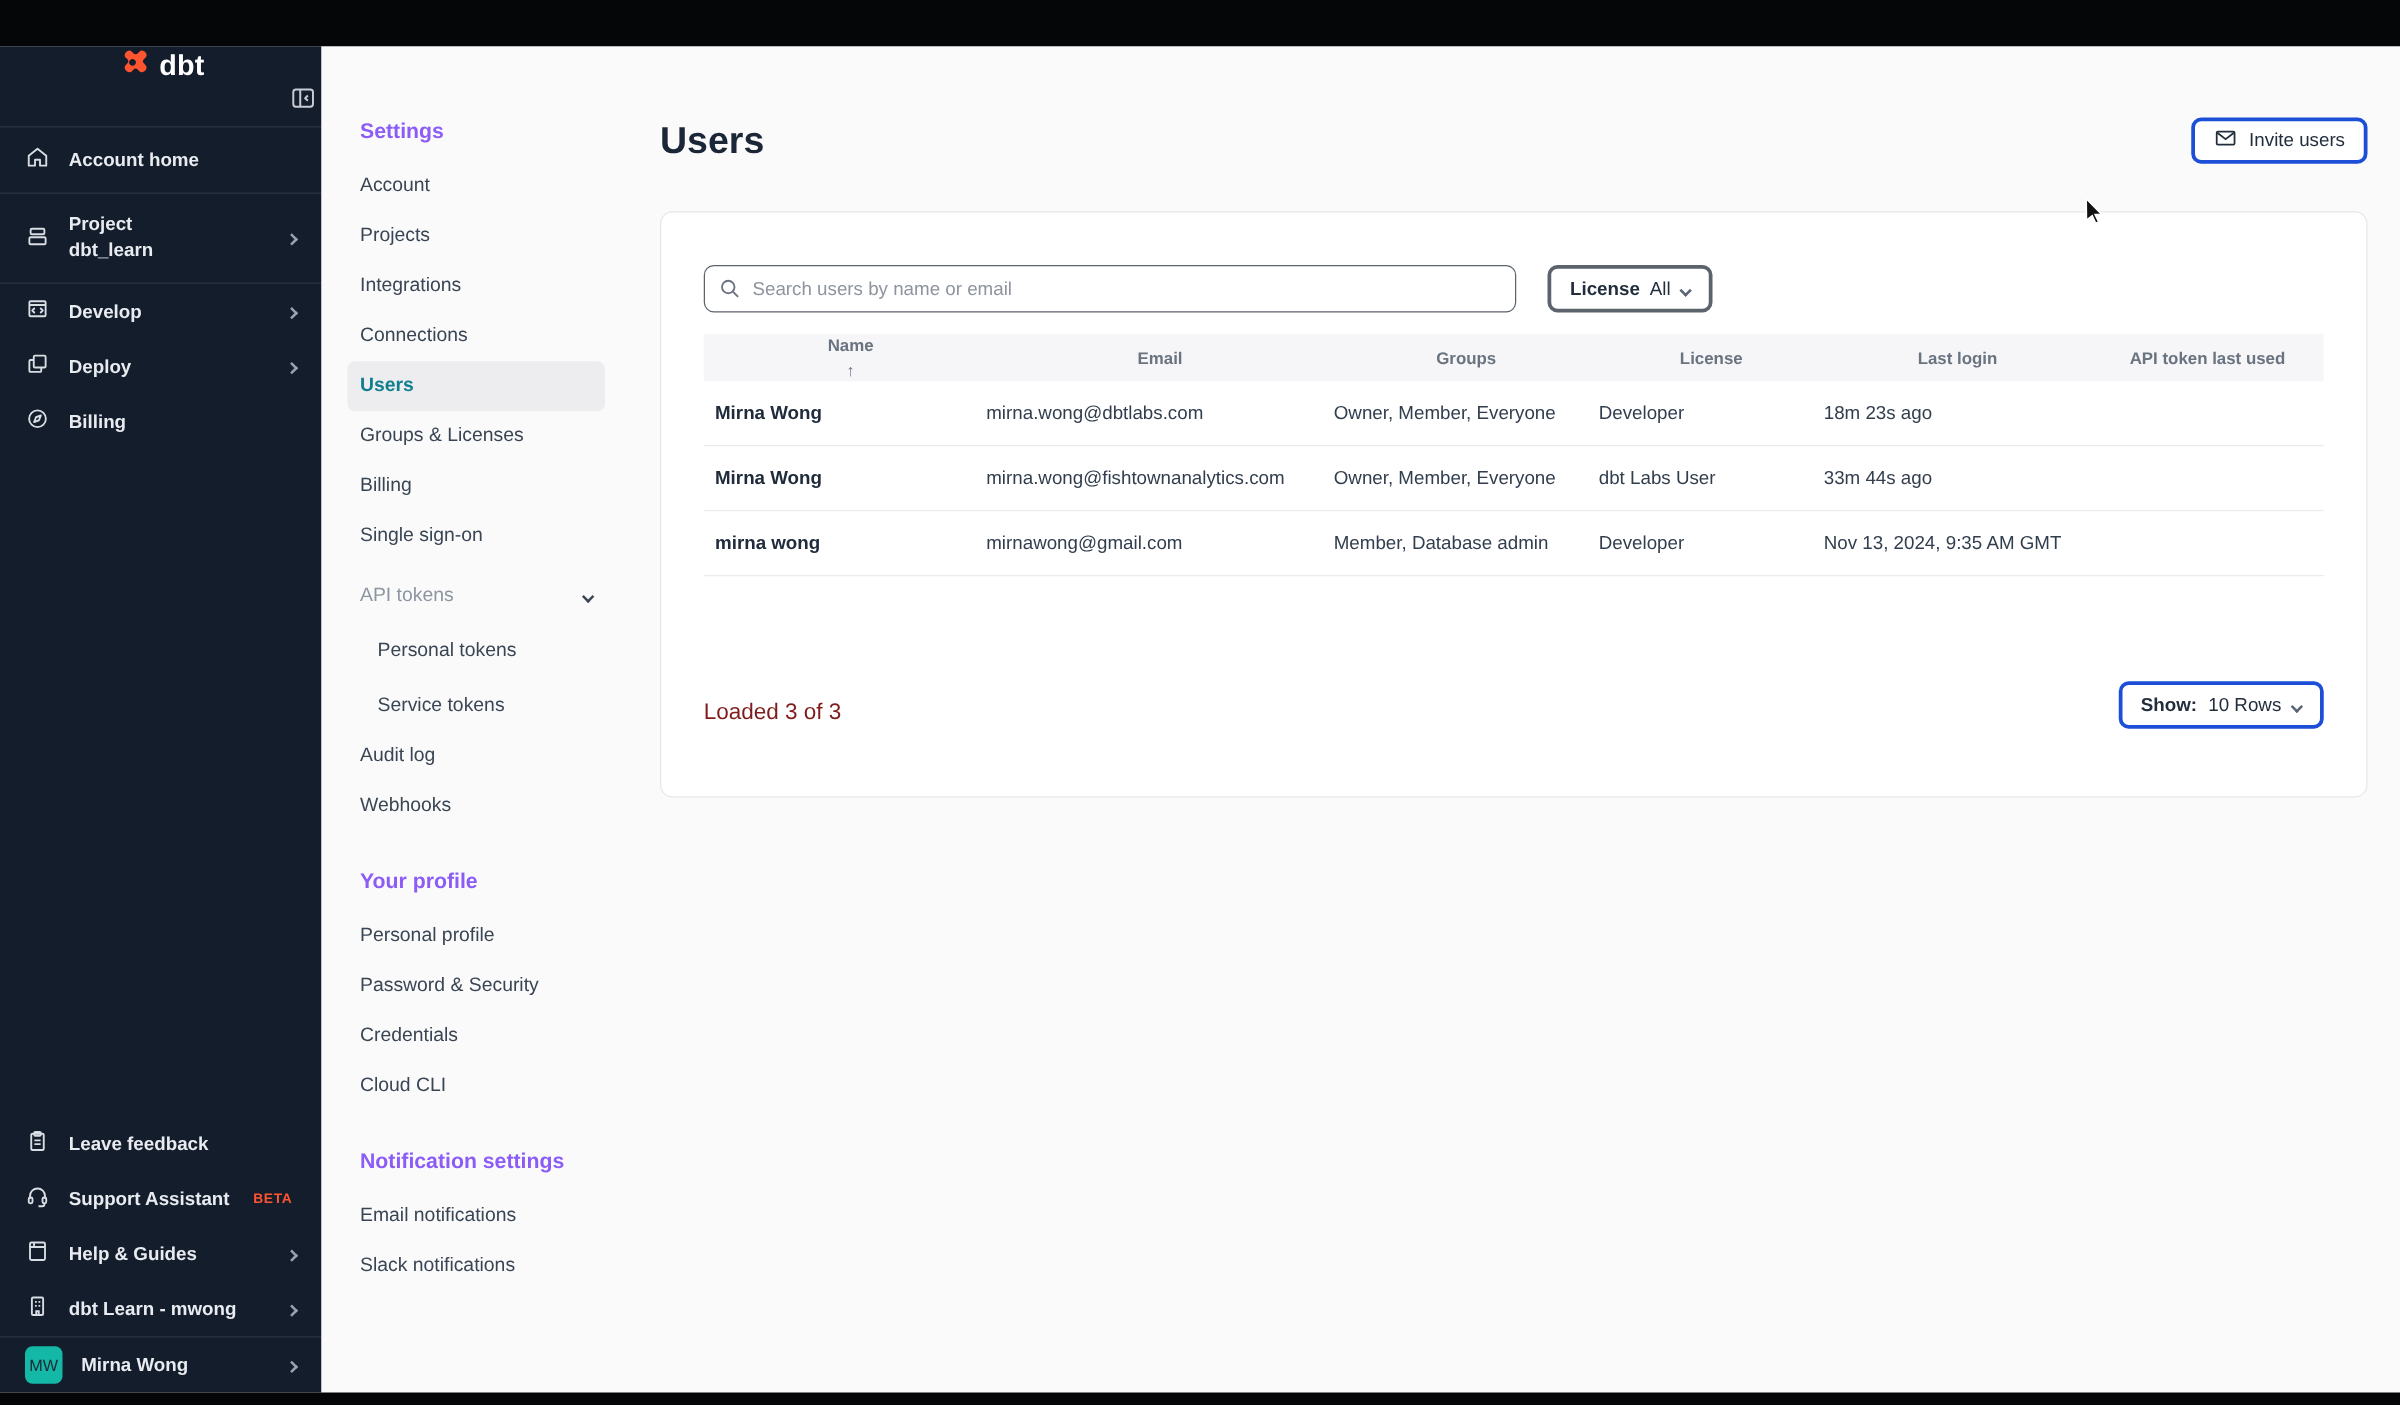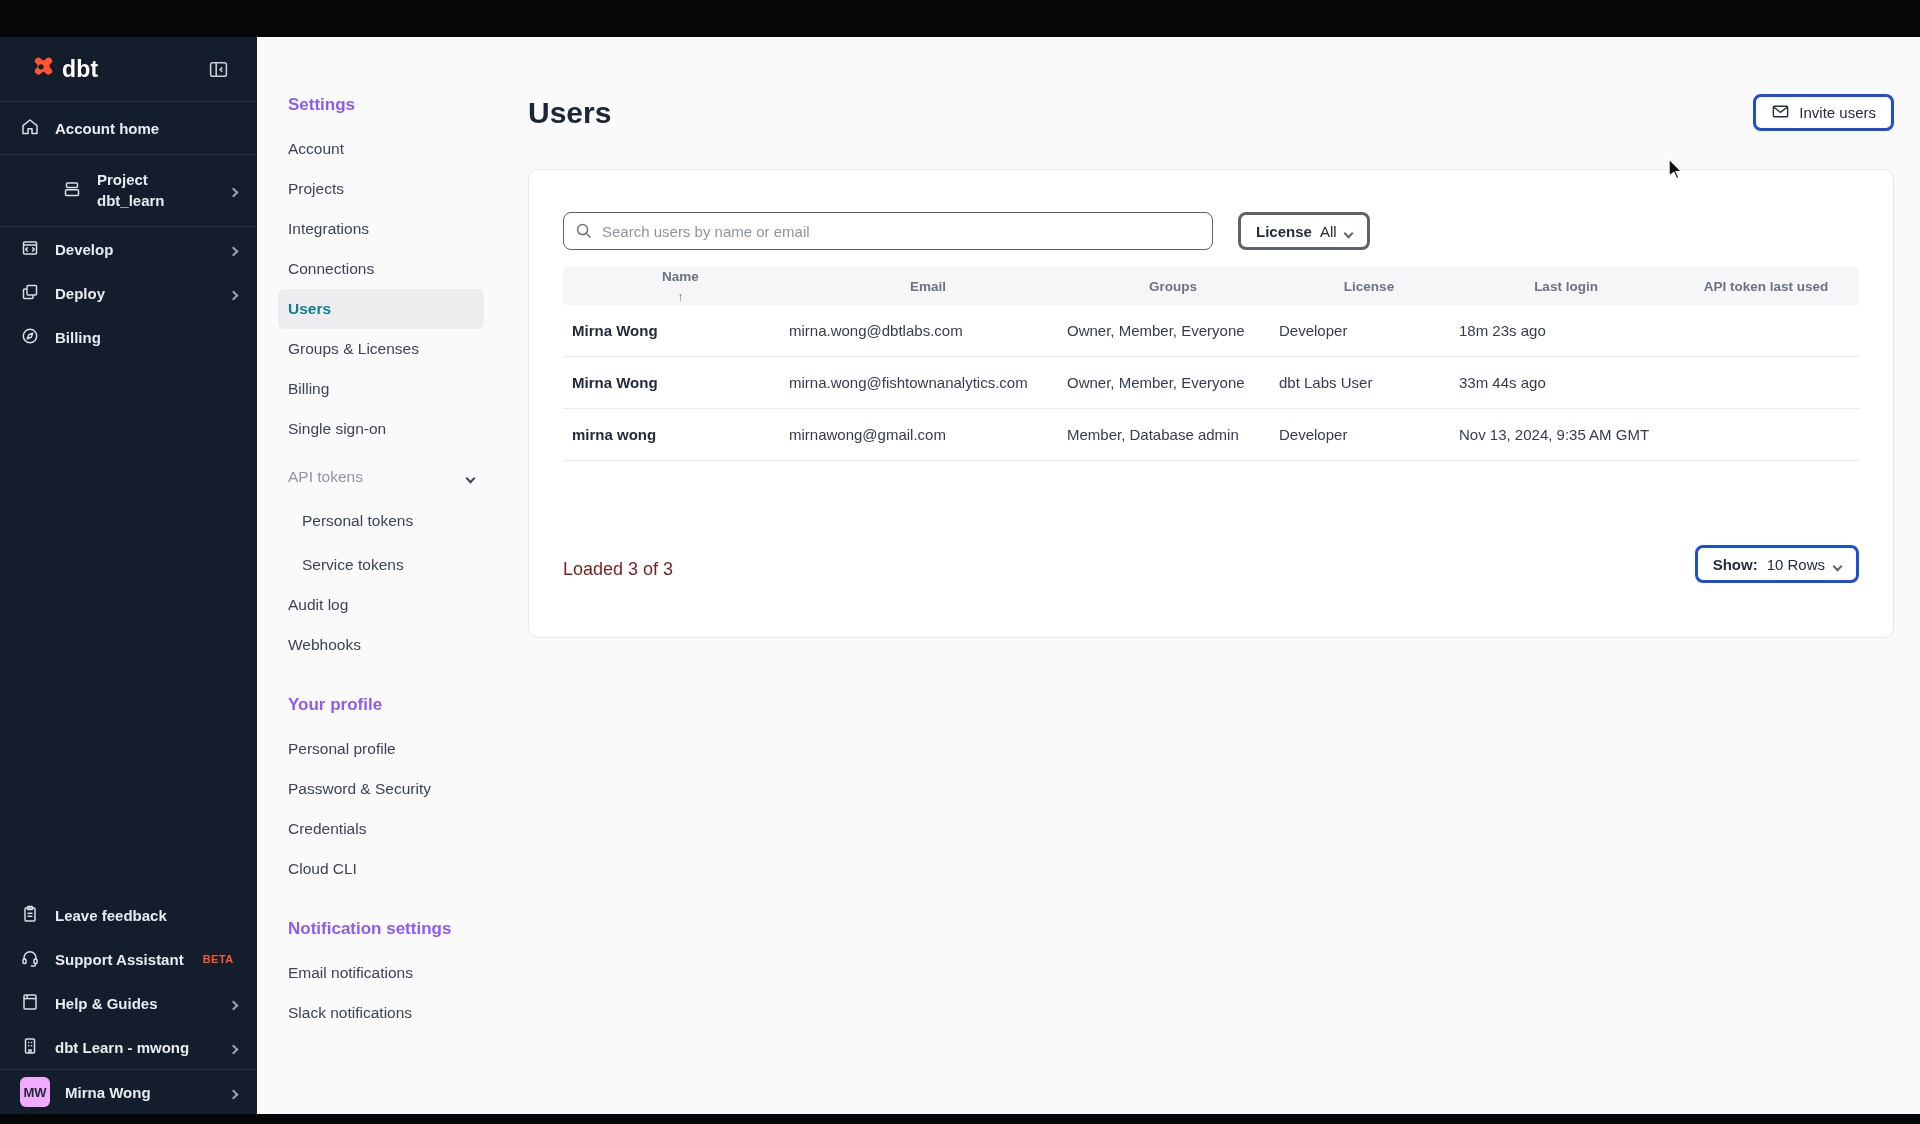--- a/index.html
+++ b/index.html
@@ -10,41 +10,41 @@
     background:#fafafb; color:#2a3645;
     display:flex; flex-direction:column;
     position:relative;
   }
   .topbar { height:37px; background:#050607; flex:none; }
   .bottombar { height:10px; background:#050607; flex:none; }
   .shell { flex:1; display:flex; min-height:0; }
 
   
   .sidebar { width:257px; flex:none; background:#141d2b; color:#e8ebf0; display:flex; flex-direction:column; }
-  .logo-row { height:64px; display:flex; align-items:center; padding:0 28px; }
+  .logo-row { height:64px; display:flex; align-items:center; padding:0 4px;flex-direction:column; }
   .logo { display:flex; align-items:center; gap:8px; }
   .logo-text { font-size:23px; font-weight:700; color:#ffffff; letter-spacing:.2px; }
   .collapse-btn { margin-left:auto; cursor:pointer; display:flex; }
   .sb-divider { height:1px; background:rgba(255,255,255,.10); flex:none; }
   .sb-item { display:flex; align-items:center; gap:15px; padding:0 20px; height:52px;
              font-size:15px; font-weight:700; cursor:pointer; }
-  .sb-item.tall { height:71px;margin-left:42px; }
+  .sb-item.tall { height:71px; }
   .sb-item .labels { display:flex; flex-direction:column; line-height:1.35; }
   .sb-item svg { flex:none; }
   .sb-chev { margin-left:auto; }
   .chev-r { width:7px; height:7px; border-right:2px solid #9aa2ae; border-bottom:2px solid #9aa2ae;
             transform:rotate(-45deg); display:inline-block; }
   .chev-d { width:7px; height:7px; border-right:2px solid #5a6472; border-bottom:2px solid #5a6472;
             transform:rotate(45deg); display:inline-block; margin-top:-3px; }
   .sb-footer { margin-top:auto; display:flex; flex-direction:column; }
   .sb-footer .sb-item { height:44px; }
   .beta { color:#ff5430; font-size:11px; font-weight:700; letter-spacing:.5px; margin-left:4px; }
   .user-row { height:44px; }
-  .avatar { width:30px; height:30px; border-radius:6px; background:#f0abfc; color:#1e2836;
-            font-size:13px; font-weight:700; display:flex; align-items:center; justify-content:center; flex:none; }
+  .avatar { width:30px; height:30px; border-radius:6px; background:#14b8a6; color:#1e2836;
+            font-size:13px; font-weight:400; display:flex; align-items:center; justify-content:center; flex:none; }
 
   
   .settings-nav { width:245px; flex:none; padding:58px 18px 0 21px; font-size:15.5px; color:#3a4554; }
   .sn-header { font-size:17px; font-weight:700; color:#8b5cf6; margin:0 0 14px 10px; }
   .sn-header.spaced { margin-top:30px; }
   .sn-item { height:40px; display:flex; align-items:center; padding:0 10px; border-radius:6px; cursor:pointer; }
   .sn-item.active { background:#ededef; color:#0f7e8e; font-weight:700; }
   .sn-group { height:40px; display:flex; align-items:center; justify-content:space-between;
               padding:0 10px; color:#8d95a0; margin-top:8px; cursor:pointer; }
   .sn-child { padding-left:24px; margin-top:4px; }

